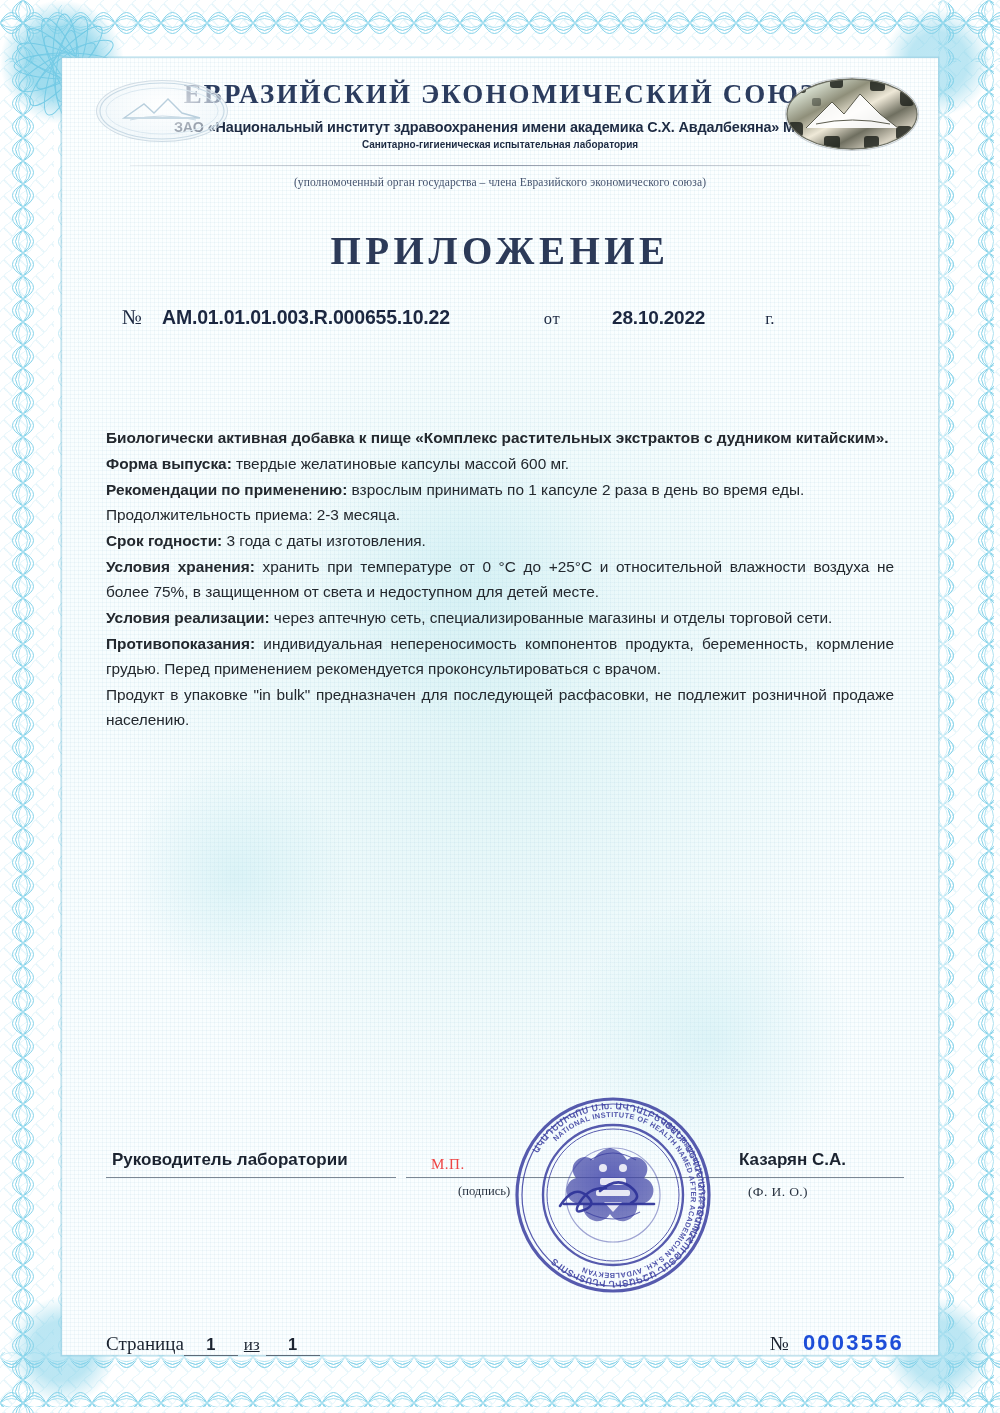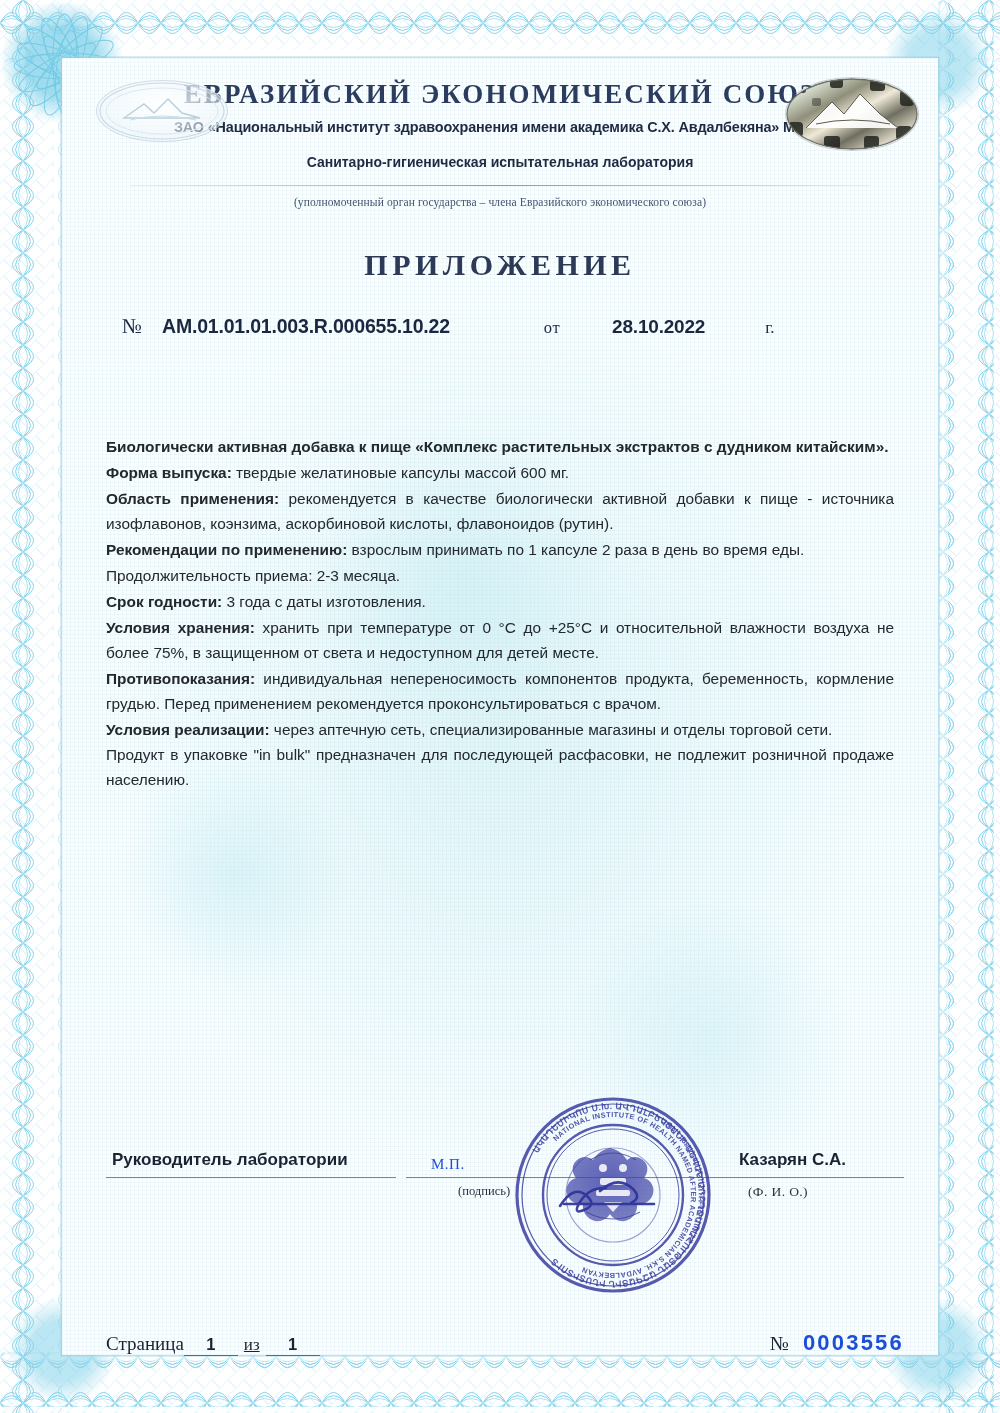--- a/index.html
+++ b/index.html
@@ -77,21 +77,21 @@
     line-height: 1.1;
     margin: 0 0 8px 0;
   }
   .org-line1, .org-line2 {
     font-family: "Liberation Sans", sans-serif;
     font-weight: 700;
     color: #1d2a42;
     line-height: 1.35;
   }
   .org-line1 { font-size: 14.4px; letter-spacing: -0.15px; }
-  .org-line2 { font-size: 14px; margin-top: 16px; }
+  .org-line2 { font-size: 10px; margin-top: 1px; }
 
   .hr-head {
     width: 740px;
     height: 1px;
     background: linear-gradient(90deg, rgba(140,150,165,.15), rgba(110,120,140,.75), rgba(140,150,165,.15));
     margin: 13px auto 0 auto;
   }
   .authority-note {
     font-family: "Liberation Serif", serif;
     font-size: 11.5px;
@@ -125,21 +125,21 @@
     border-radius: 50%;
     overflow: hidden;
     box-shadow: 0 0 0 1px rgba(120,130,140,.35);
   }
   .holo svg { display:block; }
 
   
   .title-block { text-align: center; margin-top: 40px; }
   .doc-title {
     font-family: "Liberation Serif", serif;
-    font-size: 30px;
+    font-size: 39px;
     font-weight: 700;
     letter-spacing: 4.5px;
     color: #2c3a58;
     margin: 0;
   }
   .doc-subtitle {
     font-family: "Liberation Serif", serif;
     font-size: 22.5px;
     color: #2c3a58;
     margin-top: 16px;
@@ -205,21 +205,21 @@
   .line-pos {
     position: absolute;
     left: 0; bottom: 0; width: 290px; height: 1px;
     background: #7b8794;
   }
   .mp {
     position: absolute;
     left: 325px; bottom: 5px;
     font-family: "Liberation Serif", serif;
     font-size: 15px;
-    color: #1d4ed8;
+    color: #ef4444;
     letter-spacing: .5px;
   }
   .line-sign {
     position: absolute;
     left: 300px; bottom: 0; width: 285px; height: 1px;
     background: #7b8794;
   }
   .sig-name {
     position: absolute;
     right: 58px; bottom: 8px;
@@ -466,27 +466,26 @@
       <span class="reg-no-sym">№</span>
       <span class="reg-number">AM.01.01.01.003.R.000655.10.22</span>
       <span class="reg-ot">от</span>
       <span class="reg-date">28.10.2022</span>
       <span class="reg-g">г.</span>
     </div>
 
     <div class="body-text" id="body-text">
         <p><b>Биологически активная добавка к пище «Комплекс растительных экстрактов с дудником китайским».</b></p>
         <p><b>Форма выпуска:</b><span> твердые желатиновые капсулы массой 600 мг.</span></p>
-        <p><b>Область применения:</b><span> рекомендуется в качестве биологически активной добавки к пище - источника изофлавонов, коэнзима, аскорбиновой кислоты, флавоноидов (рутин).</span></p>
         <p><b>Рекомендации по применению:</b><span> взрослым принимать по 1 капсуле 2 раза в день во время еды.</span></p>
         <p><span>Продолжительность приема: 2-3 месяца.</span></p>
         <p><b>Срок годности:</b><span> 3 года с даты изготовления.</span></p>
         <p><b>Условия хранения:</b><span> хранить при температуре от 0 °С до +25°С и относительной влажности воздуха не более 75%, в защищенном от света и недоступном для детей месте.</span></p>
+        <p><b>Условия реализации:</b><span> через аптечную сеть, специализированные магазины и отделы торговой сети.</span></p>
         <p><b>Противопоказания:</b><span> индивидуальная непереносимость компонентов продукта, беременность, кормление грудью. Перед применением рекомендуется проконсультироваться с врачом.</span></p>
-        <p><b>Условия реализации:</b><span> через аптечную сеть, специализированные магазины и отделы торговой сети.</span></p>
         <p><span>Продукт в упаковке "in bulk" предназначен для последующей расфасовки, не подлежит розничной продаже населению.</span></p>
       </div>
 
     <div class="sig">
       <div class="sig-row">
         <span class="sig-pos">Руководитель лаборатории</span>
         <span class="line-pos"></span>
         <span class="mp">М.П.</span>
         <span class="line-sign"></span>
         <span class="sig-name">Казарян С.А.</span>

